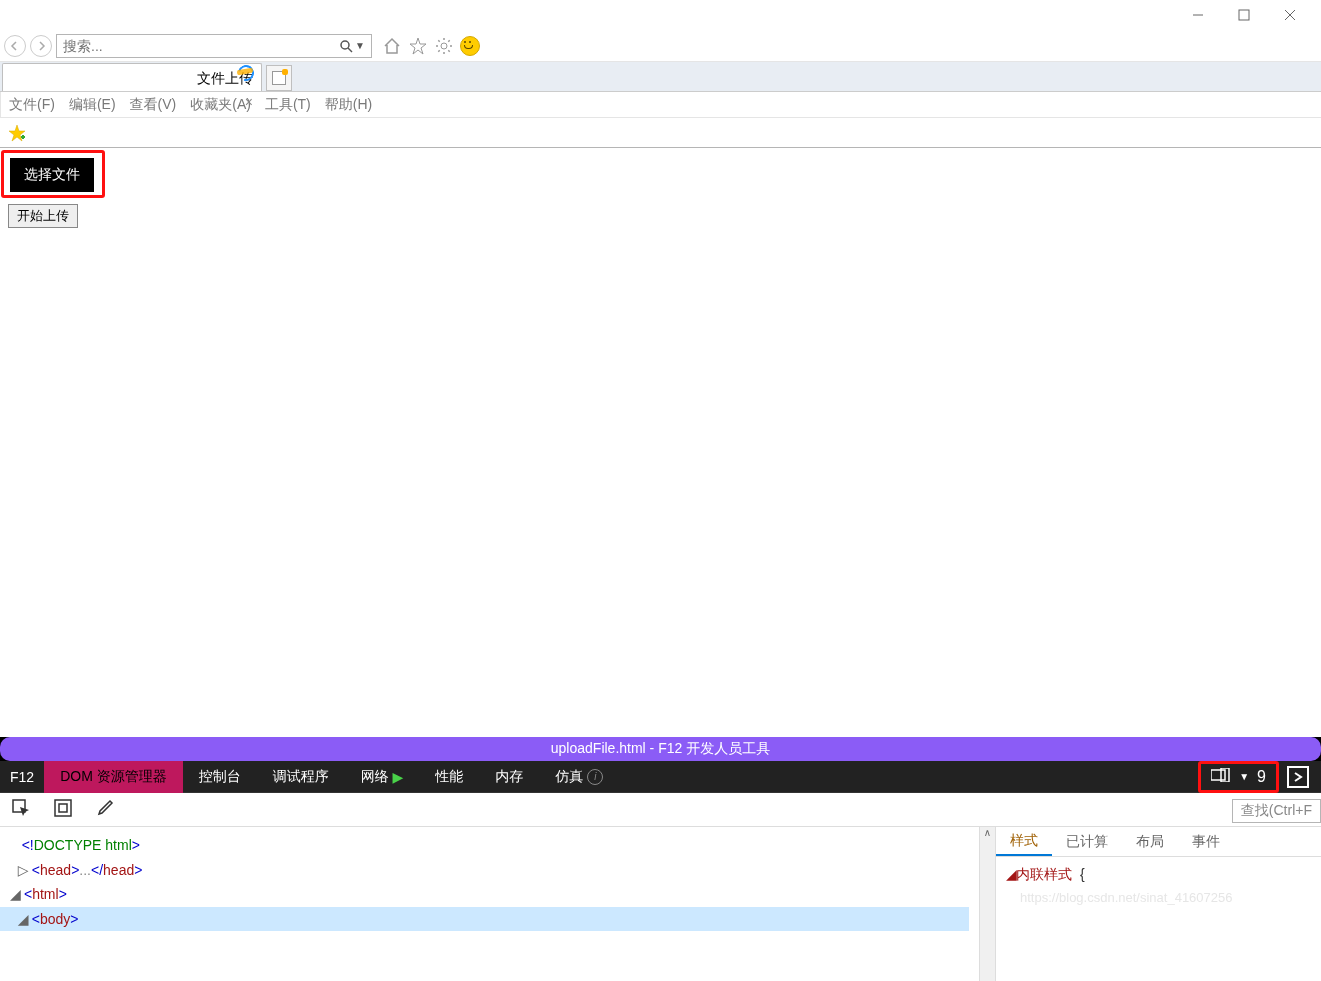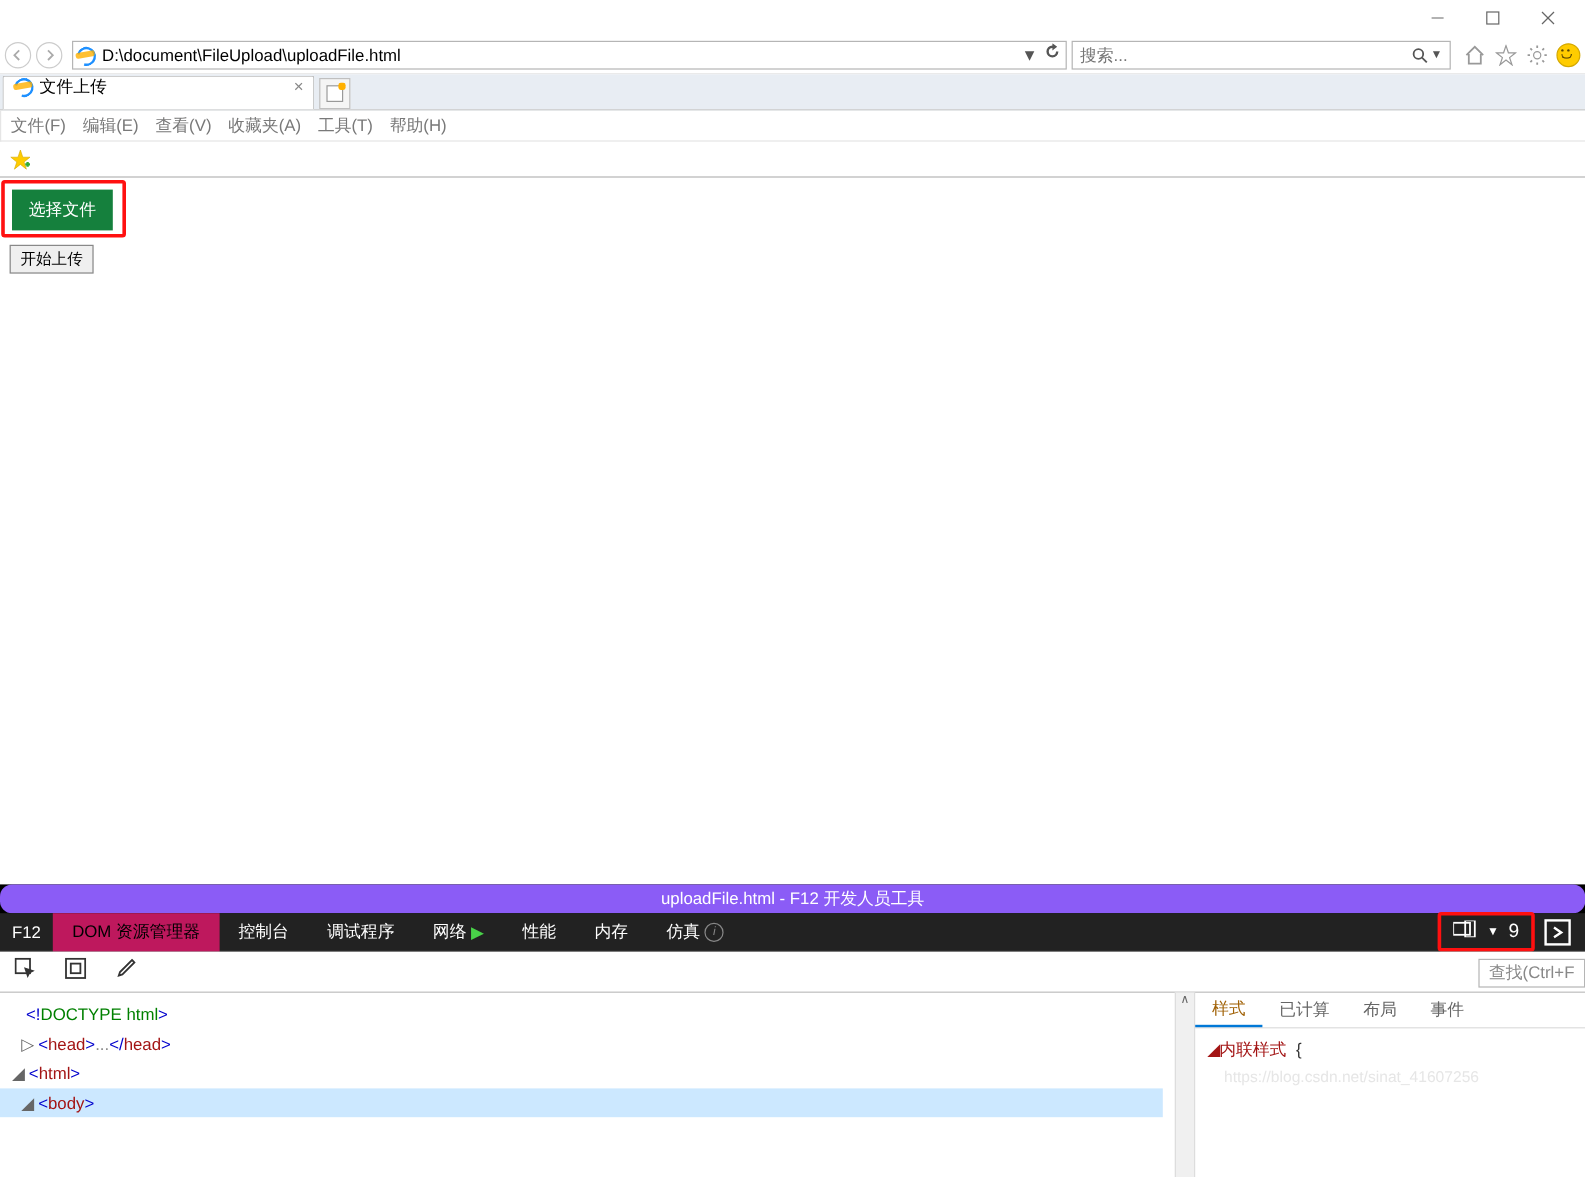--- a/index.html
+++ b/index.html
@@ -22,36 +22,36 @@
 .search-input { flex: 1; border: none; outline: none; font-size: 14px; color: #777; }
 .search-mag { color: #555; display: flex; align-items: center; gap: 2px; }
 .top-icons { display: flex; align-items: center; gap: 6px; padding-left: 6px; color: #999; }
 .top-icons span, .top-icons div { width: 20px; height: 20px; display: flex; align-items: center; justify-content: center; }
 .smiley { width: 16px; height: 16px; border-radius: 50%; background: #ffcc00; border: 1px solid #d4a800; position: relative; }
 .smiley::before { content: ""; position: absolute; width: 2px; height: 2px; background: #5b4700; border-radius: 50%; top: 4px; left: 3px; box-shadow: 5px 0 #5b4700; }
 .smiley::after { content: ""; position: absolute; width: 7px; height: 3px; border: 1px solid #5b4700; border-top: none; border-radius: 0 0 8px 8px; top: 8px; left: 3px; }
 
 
 .tabbar { height: 30px; background: #e8edf3; display: flex; align-items: flex-end; padding-left: 2px; border-bottom: 1px solid #ccc; }
-.tab { background: #fff; border: 1px solid #bfbfbf; border-bottom: none; height: 28px; display: flex; align-items: flex-start; padding: 0 8px; gap: 6px; font-size: 14px; min-width: 260px; border-radius: 2px 2px 0 0; position: relative; z-index: 2; }
+.tab { background: #fff; border: 1px solid #bfbfbf; border-bottom: none; height: 28px; display: flex; align-items: flex-end; padding: 0 8px; gap: 6px; font-size: 14px; min-width: 260px; border-radius: 2px 2px 0 0; position: relative; z-index: 2; flex-direction: column; }
 .tab .close { color: #888; font-size: 14px; margin-left: auto; }
 .newtab { width: 26px; height: 26px; border: 1px solid #bfbfbf; margin-left: 4px; display: flex; align-items: center; justify-content: center; background: #f5f5f5; position: relative; }
 .newtab-ico { width: 14px; height: 14px; border: 1px solid #999; background: #fff; position: relative; }
 .newtab-ico::after { content: ""; position: absolute; width: 6px; height: 6px; background: #ffb000; top: -3px; right: -3px; border-radius: 2px; }
 
 
 .menubar { height: 26px; display: flex; align-items: center; padding-left: 8px; gap: 14px; font-size: 14px; color: #797979; border-bottom: 1px solid #e5e5e5; border-left: 1px solid #e5e5e5; }
 .favbar { height: 30px; display: flex; align-items: center; padding-left: 8px; border-bottom: 1px solid #b5b5b5; }
 .star-ico { width: 18px; height: 18px; position: relative; }
 .star-ico svg { width: 18px; height: 18px; }
 
 
 .content { padding: 8px; position: relative; }
 .red-box-1 { position: absolute; top: 2px; left: 1px; width: 104px; height: 48px; border: 3px solid #ff1010; border-radius: 3px; }
-.select-btn { background: #15803d; color: #fff; border: none; padding: 8px 14px; font-size: 14px; display: inline-block; margin-top: 2px; margin-left: 2px; }
+.select-btn { background: #000000; color: #fff; border: none; padding: 8px 14px; font-size: 14px; display: inline-block; margin-top: 2px; margin-left: 2px; }
 .upload-btn { background: #efefef; border: 1px solid #888; padding: 2px 8px; font-size: 13px; display: inline-block; margin-top: 12px; cursor: pointer; }
 
 
 .devtools { position: absolute; bottom: 0; left: 0; right: 0; height: 244px; background: #000; color: #fff; display: flex; flex-direction: column; }
 .dev-title { height: 24px; background: #8b5cf6; display: flex; align-items: center; justify-content: center; font-size: 14px; color: #fff; border-radius: 10px; }
 .dev-tabs { height: 32px; background: #222; display: flex; align-items: center; border-bottom: 1px solid #333; }
 .dev-tab { padding: 0 16px; height: 32px; display: flex; align-items: center; font-size: 14px; color: #fff; cursor: pointer; }
 .dev-tab.first { padding: 0 10px; }
 .dev-tab.active { background: #be185d; color: #000; }
 .dev-tabs-right { margin-left: auto; margin-right: 12px; display: flex; align-items: center; gap: 8px; }
@@ -121,32 +121,20 @@
   <div class="nav-arrow">
       <svg viewBox="0 0 10 10">
         <path d="M6 1 L2 5 L6 9" fill="none" stroke="#aaa" stroke-width="1.5"></path>
       </svg>
     </div>
   <div class="nav-arrow">
       <svg viewBox="0 0 10 10">
         <path d="M4 1 L8 5 L4 9" fill="none" stroke="#aaa" stroke-width="1.5"></path>
       </svg>
     </div>
-  <div class="addr-wrap">
-    <div class="ie-ico">
-        <div class="ie-logo"></div>
-      </div>
-    <input class="addr-input" value="D:\document\FileUpload\uploadFile.html" style="">
-    <div class="addr-right">
-      <span>▾</span>
-      <span><svg width="14" height="14" viewBox="0 0 14 14">
-            <path d="M12 7 A5 5 0 1 1 7 2 L7 0 L11 3 L7 6 L7 4 A3 3 0 1 0 10 7" fill="#555"></path>
-          </svg></span>
-    </div>
-  </div>
   <div class="search-box">
     <input class="search-input" placeholder="搜索..." style="">
     <div class="search-mag">
         <svg width="14" height="14" viewBox="0 0 14 14">
           <circle cx="6" cy="6" r="4" fill="none" stroke="#555" stroke-width="1.5"></circle>
           <line x1="9" y1="9" x2="13" y2="13" stroke="#555" stroke-width="1.5"></line>
         </svg>
         <span style="font-size:10px;">▼</span>
       </div>
   </div>

